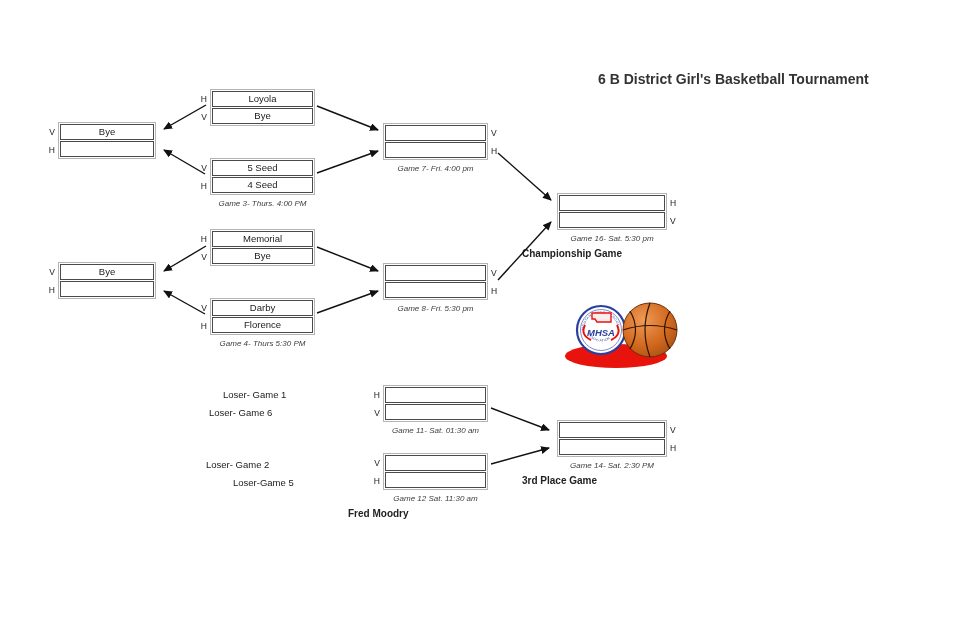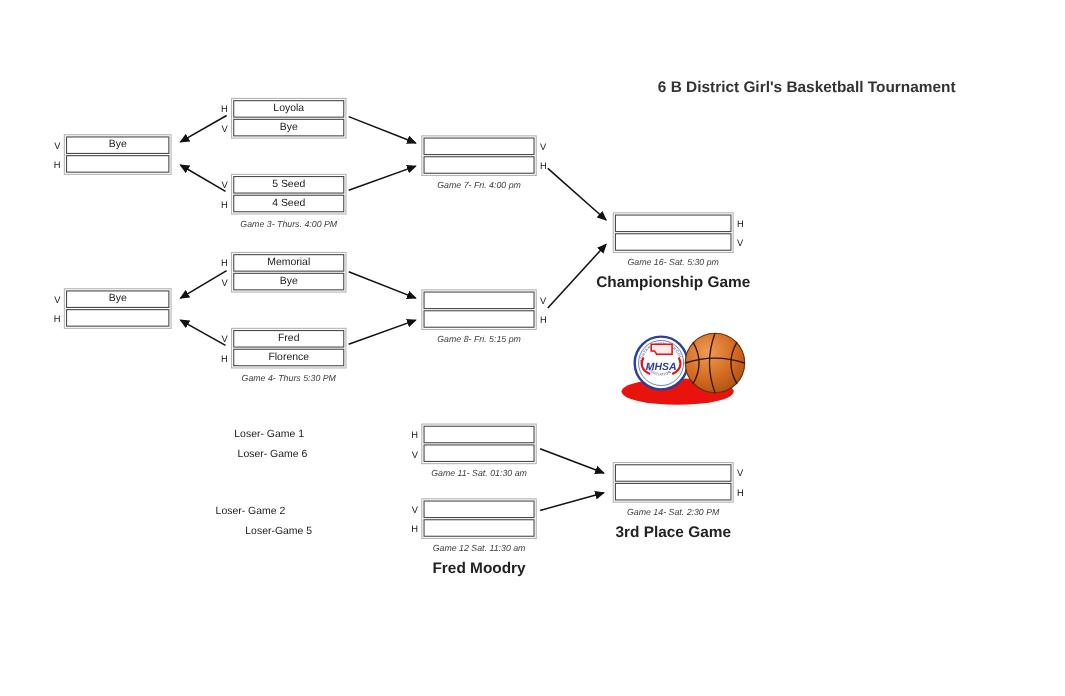--- a/index.html
+++ b/index.html
@@ -11,23 +11,23 @@
   .frame{border:1px solid #b4b4b4;background:#fff;padding:1px;}
   .cell{height:14px;line-height:14px;border:1px solid #4a4a4a;background:#fff;
         font-size:9.5px;color:#1a1a1a;text-align:center;overflow:hidden;}
   .cell + .cell{margin-top:1px;}
   .side{position:absolute;font-size:8.5px;color:#1a1a1a;width:12px;line-height:12px;}
   .side.l{left:-15px;text-align:right;}
   .side.r{right:-15px;text-align:left;}
   .p1{top:4px;} .p2{top:22px;}
   .caption{position:absolute;top:41px;left:-35px;right:-35px;text-align:center;
            font-size:8px;color:#3c3c3c;white-space:nowrap;font-style:italic;}
-  .subtitle{position:absolute;top:55px;left:-35px;right:-35px;text-align:center;
-            font-size:14px;font-weight:bold;color:#222;white-space:nowrap;}
-  .loser{position:absolute;font-size:9.5px;color:#1a1a1a;white-space:nowrap;}
+  .subtitle{position:absolute;top:55px;left:-35px;right:-35px;
+            font-size:10px;font-weight:bold;color:#222;white-space:nowrap;}
+  .loser{position:absolute;font-size:9.5px;color:#1a1a1a;white-space:nowrap;margin-left:10px;}
   svg.overlay{position:absolute;left:0;top:0;pointer-events:none;}
   .arrow{stroke:#111;stroke-width:1.4;}
 </style>
 </head>
 <body>
 
 <div class="stage">
 
   <div class="title">
     <div>6 B District Girl's Basketball Tournament</div>
@@ -97,38 +97,38 @@
     <div class="frame">
       <div class="cell"><span>Memorial</span></div>
       <div class="cell"><span>Bye</span></div>
     </div>
   </div>
 
   <div class="match" style="left:210px;top:298px;width:105px">
     <span class="side l p1">V</span>
     <span class="side l p2">H</span>
     <div class="frame">
-      <div class="cell"><span>Fred</span></div>
+      <div class="cell"><span>Darby</span></div>
       <div class="cell"><span>Florence</span></div>
     </div>
     <div class="caption">Game 4- Thurs 5:30 PM</div>
   </div>
 
   <div class="match" style="left:383px;top:263px;width:105px">
     <span class="side r p1">V</span>
     <span class="side r p2">H</span>
     <div class="frame">
       <div class="cell"><span></span></div>
       <div class="cell"><span></span></div>
     </div>
-    <div class="caption">Game 8- Fri. 5:15 pm</div>
+    <div class="caption">Game 8- Fri. 5:30 pm</div>
   </div>
 
   <span class="loser" style="left:213px;top:389px">Loser- Game 1</span>
-  <span class="loser" style="left:216px;top:407px">Loser- Game 6</span>
+  <span class="loser" style="left:199px;top:407px">Loser- Game 6</span>
   <span class="loser" style="left:196px;top:459px">Loser- Game 2</span>
   <span class="loser" style="left:223px;top:477px">Loser-Game 5</span>
 
   <div class="match" style="left:383px;top:385px;width:105px">
     <span class="side l p1">H</span>
     <span class="side l p2">V</span>
     <div class="frame">
       <div class="cell"><span></span></div>
       <div class="cell"><span></span></div>
     </div>

